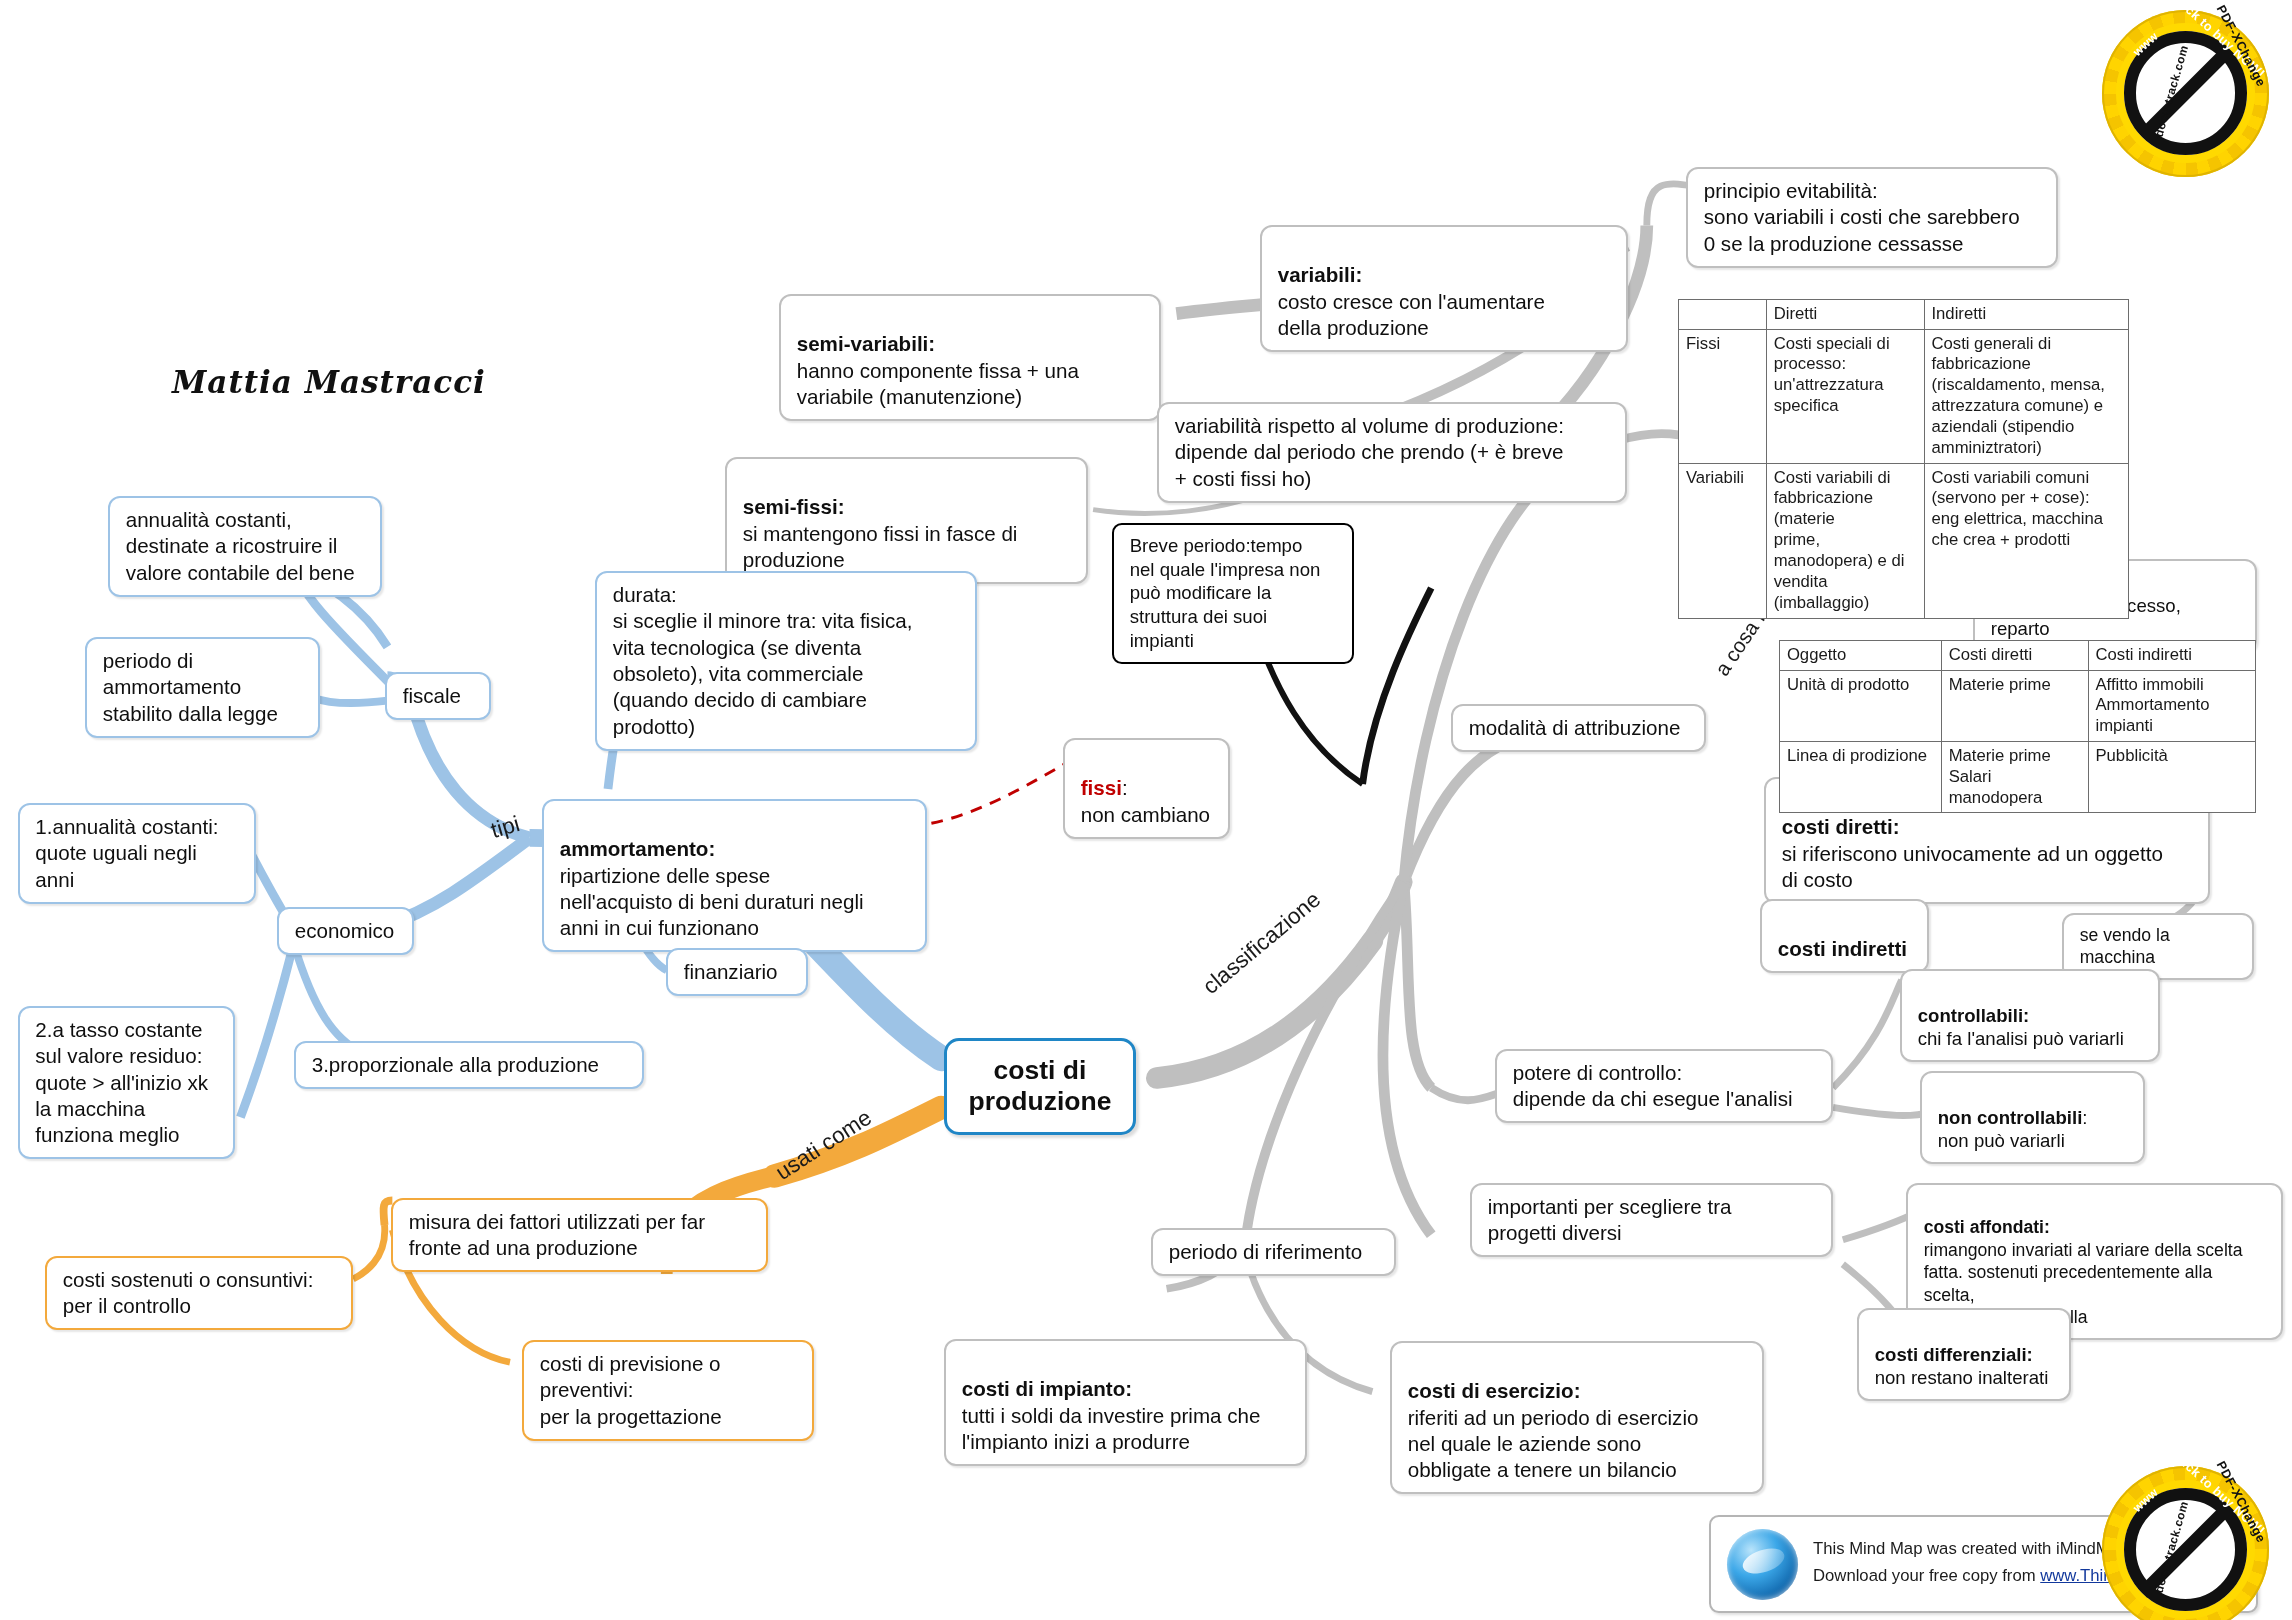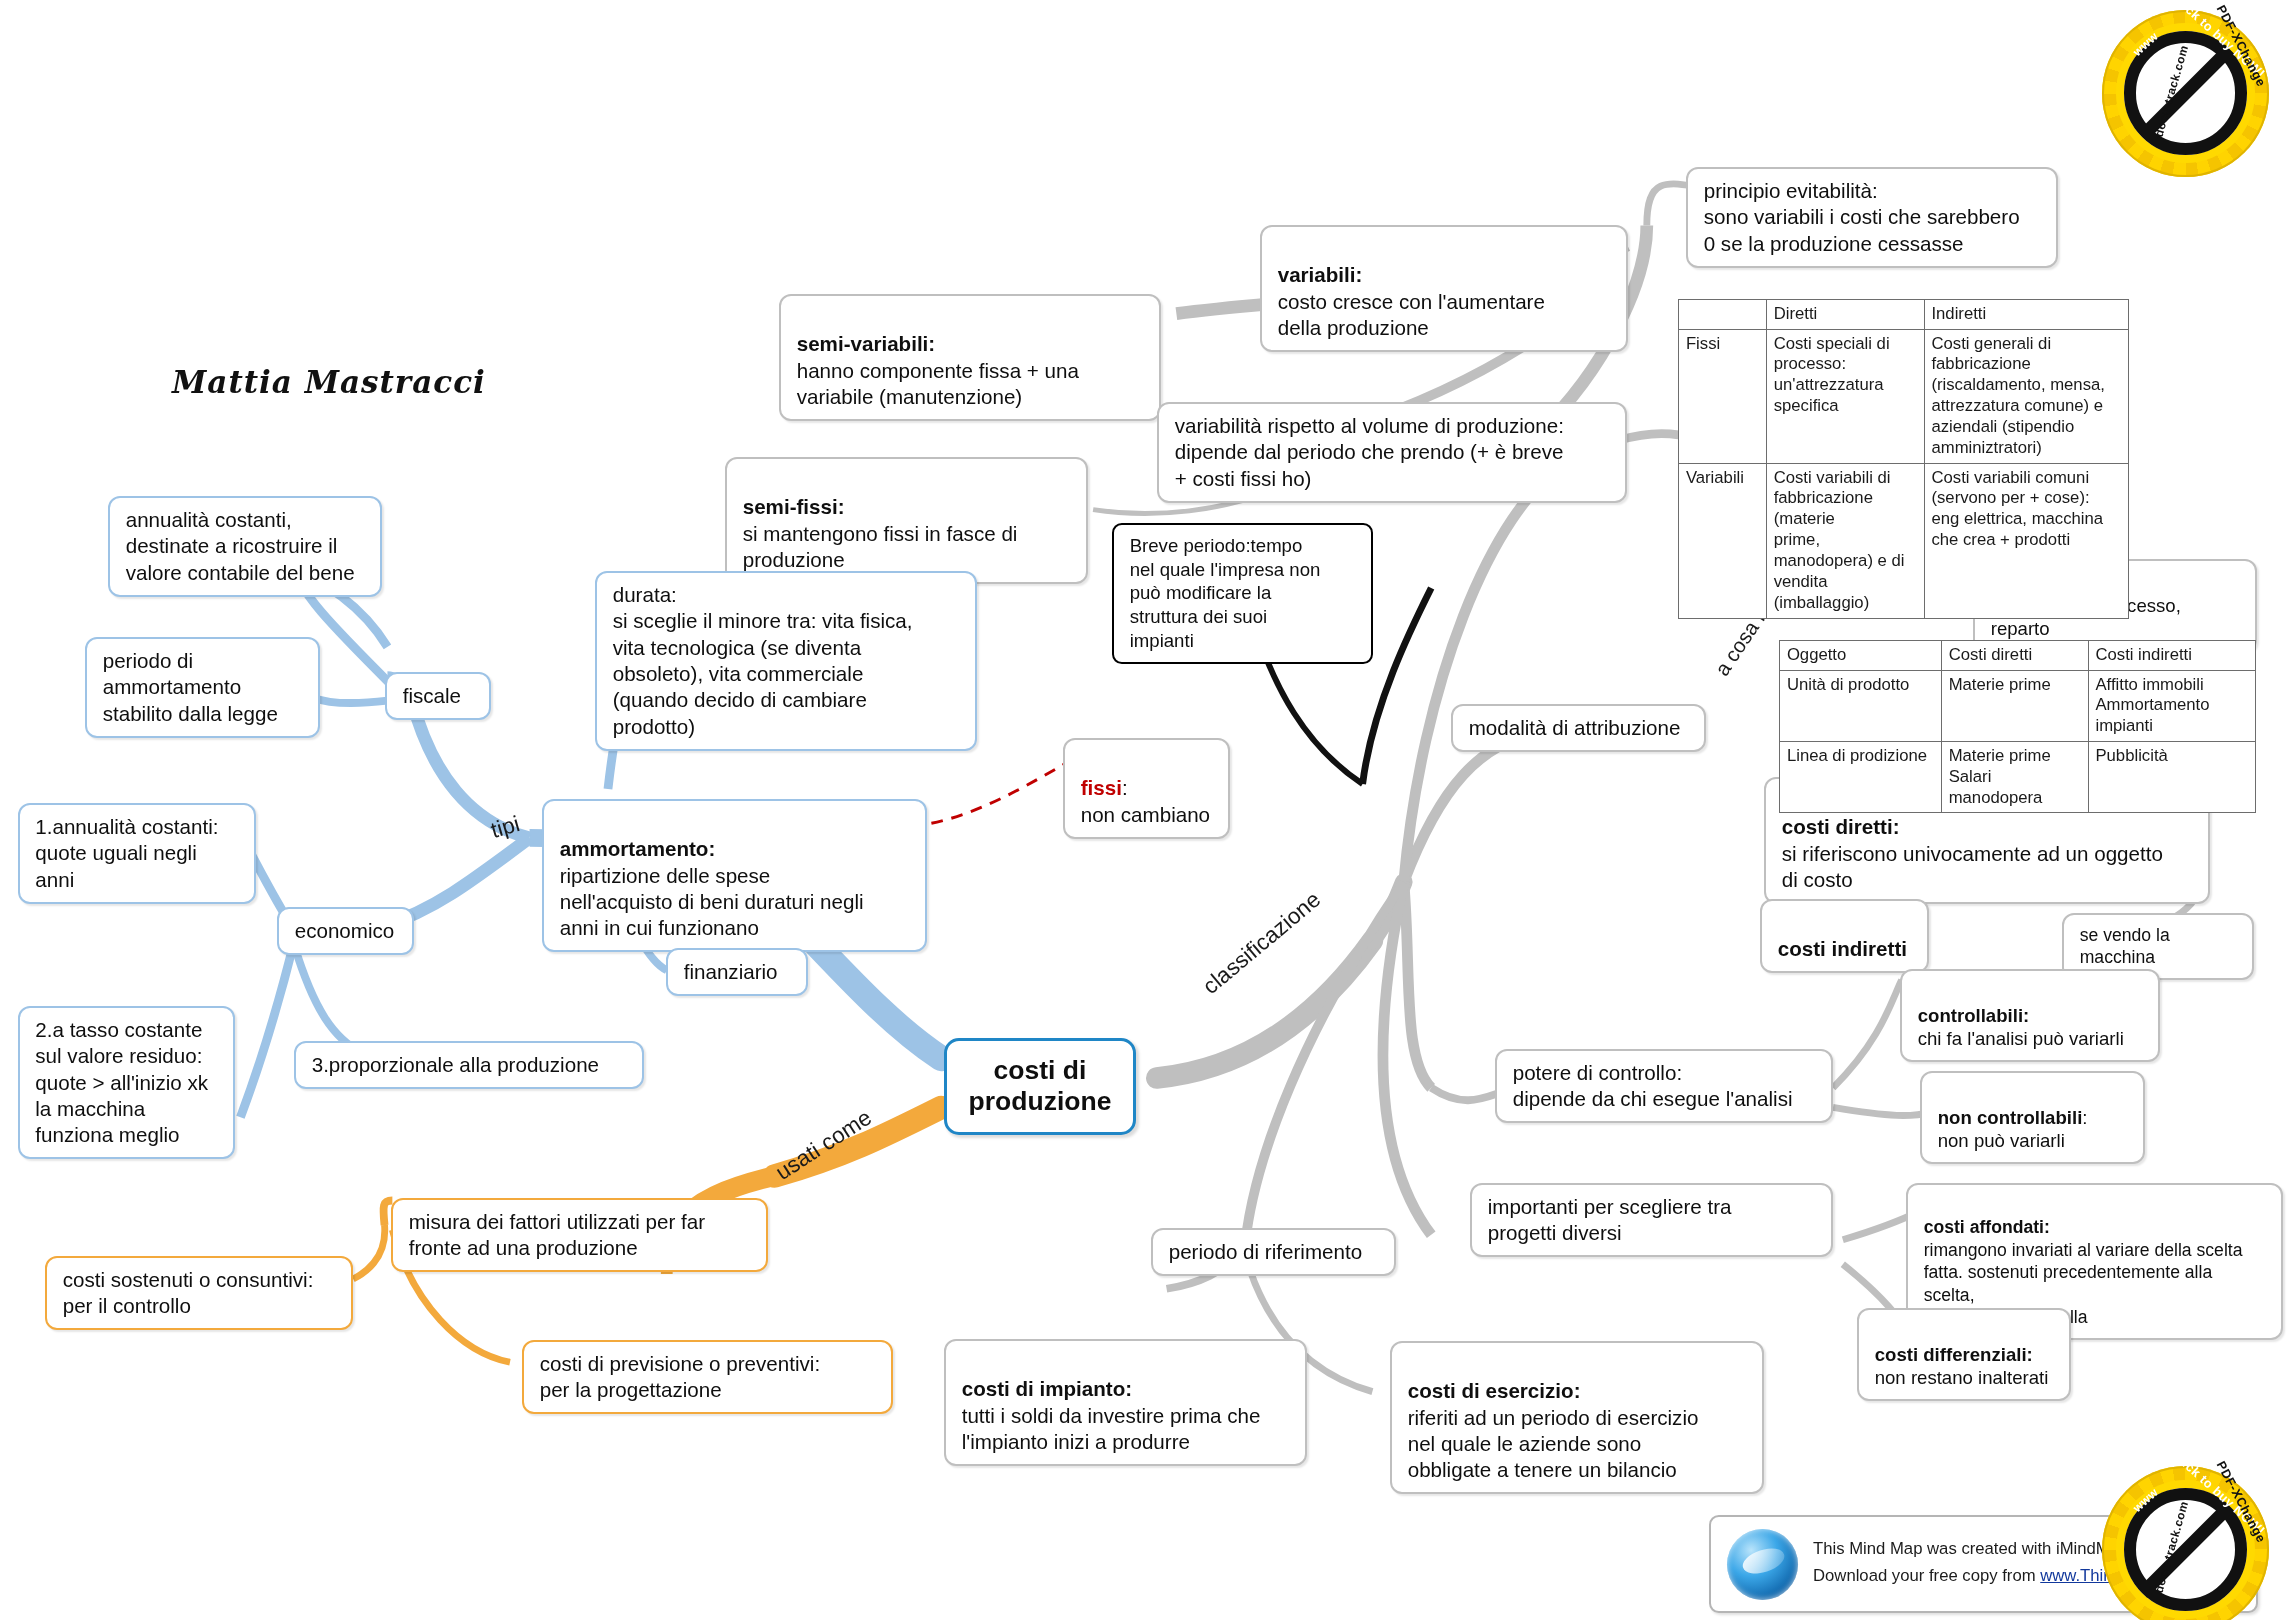--- a/index.html
+++ b/index.html
@@ -231,21 +231,21 @@
 
   <div class="node grey" style="left:725px;top:457px;width:363px;">
     <span class="ttl">semi-fissi:</span><span>si mantengono fissi in fasce di
 produzione</span>
   </div>
 
   <div class="node grey" style="left:1157px;top:402px;width:470px;">variabilità rispetto al volume di produzione:
 dipende dal periodo che prendo (+ è breve
 + costi fissi ho)</div>
 
-  <div class="node black small" style="left:1112px;top:523px;width:261px;">Breve periodo:tempo
+  <div class="node black small" style="left:1112px;top:523px;width:242px;">Breve periodo:tempo
 nel quale l'impresa non
 può modificare la
 struttura dei suoi
 impianti</div>
 
   <div class="node grey" style="left:1063px;top:738px;width:167px;">
     <span class="red">fissi</span><span>:</span><br><span>non cambiano</span>
   </div>
 
   <div class="node blue" style="left:108px;top:496px;width:274px;">annualità costanti,
@@ -286,21 +286,21 @@
 funziona meglio</div>
 
   <div class="node blue" style="left:294px;top:1041px;width:350px;">3.proporzionale alla produzione</div>
 
   <div class="node orange" style="left:391px;top:1198px;width:377px;">misura dei fattori utilizzati per far
 fronte ad una produzione</div>
 
   <div class="node orange" style="left:45px;top:1256px;width:308px;">costi sostenuti o consuntivi:
 per il controllo</div>
 
-  <div class="node orange" style="left:522px;top:1340px;width:371px;">costi di previsione o preventivi:
+  <div class="node orange" style="left:522px;top:1340px;width:292px;">costi di previsione o preventivi:
 per la progettazione</div>
 
   <div class="node grey" style="left:1451px;top:704px;width:255px;">modalità di attribuzione</div>
 
   <div class="node grey small" style="left:1973px;top:559px;width:284px;">oggetti di costo:
 stabilimento, processo, reparto</div>
 
   <div class="node grey" style="left:1764px;top:777px;width:446px;">
     <span class="ttl">costi diretti:</span><span>si riferiscono univocamente ad un oggetto
 di costo</span>

